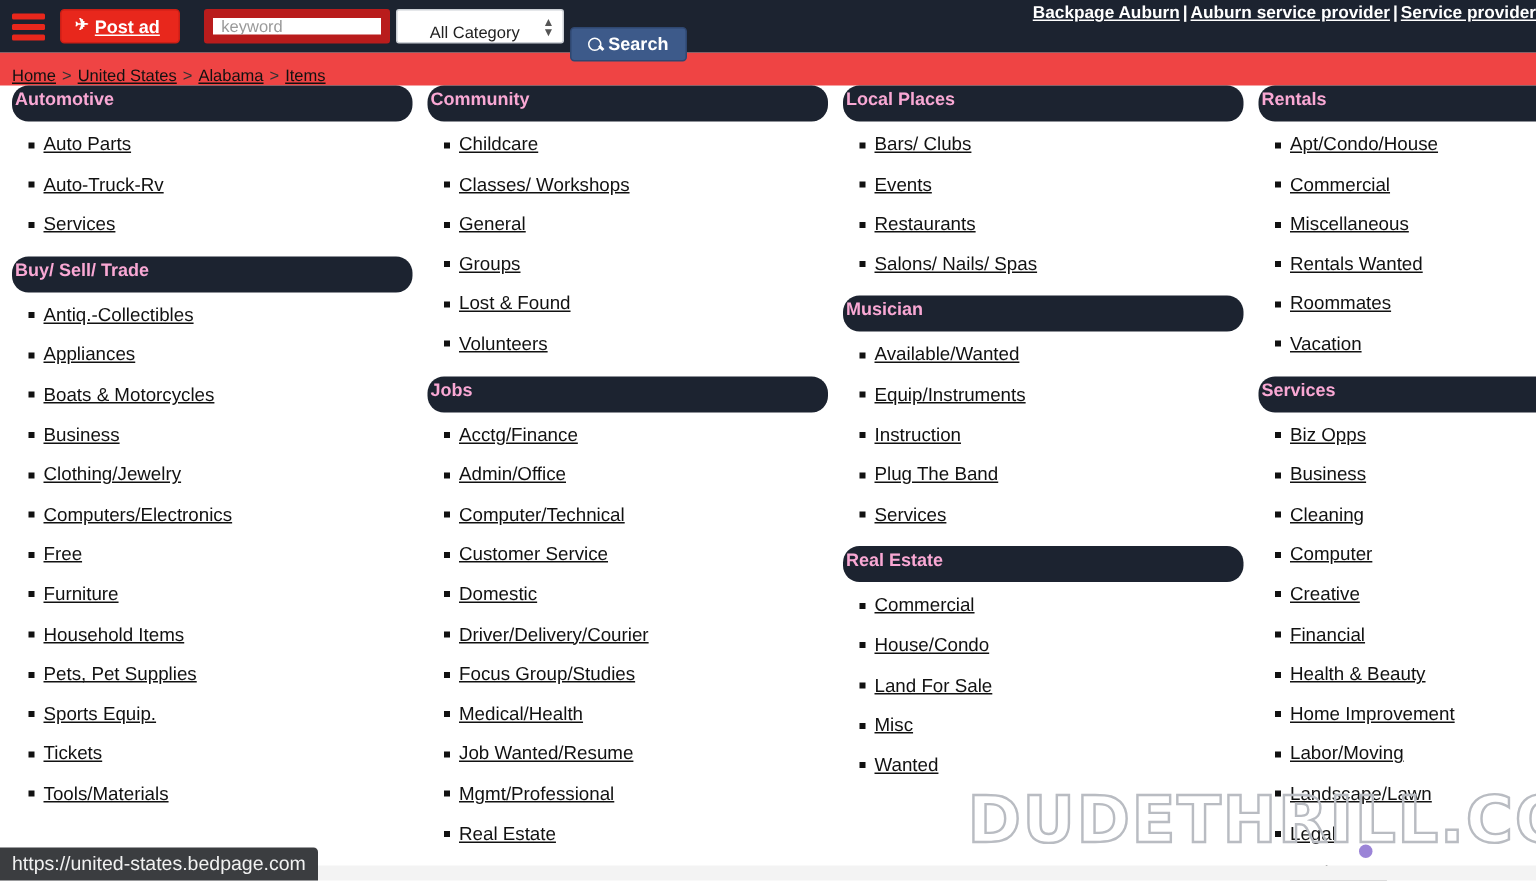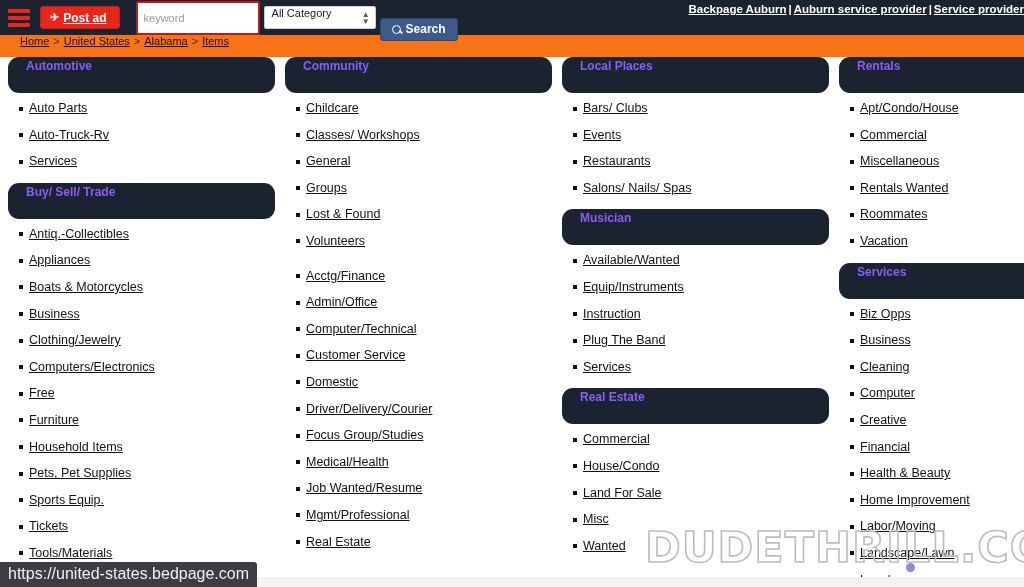--- a/index.html
+++ b/index.html
@@ -51,44 +51,44 @@
     align-items: center;
     gap: 4px;
     cursor: pointer;
     margin-right: 16px;
   }
   .postad-btn .lbl { text-decoration: underline; }
   .plane-icon { display: inline-block; line-height: 1; font-size: 11px; }
 
   .search-input {
     width: 124px;
-    height: 34px;
-    border: 2px solid #b91c1c;
+    height: 23px;
+    border: 6px solid #b91c1c;
     border-radius: 2px;
     background: #ffffff;
     font-size: 11px;
     color: #333;
     padding: 0 6px;
     outline: none;
     margin-right: 4px;
   }
   .search-input::placeholder { color: #9a9a9a; }
 
   .cat-select {
     position: relative;
     width: 112px;
     height: 23px;
     border: 1px solid #ccd0d6;
     border-radius: 2px;
     background: #ffffff;
     font-size: 11px;
     color: #222;
     display: flex;
-    align-items: flex-start;
-    padding: 0 18px 0 7px;
+    align-items: flex-end;
+    padding: 0 18px 0 22px;
     margin-right: 4px;
     cursor: pointer;
   }
   .cat-select .arrows {
     position: absolute;
     right: 5px;
     top: 50%;
     transform: translateY(-50%);
     font-size: 8px;
     line-height: 7px;
@@ -140,50 +140,50 @@
   .toplinks a {
     color: #ffffff;
     text-decoration: underline;
   }
   .toplinks .sep { padding: 0 2px; }
 
   
   .breadcrumb {
     height: 22px;
     display: flex;
-    align-items: flex-start;
-    padding-left: 20px;
+    align-items: flex-end;
+    padding-left: 8px;
     font-size: 11px;
     color: #222;
-    background: #f97316;
+    background: #ef4444;
   }
   .breadcrumb a { color: #111; text-decoration: underline; }
   .breadcrumb .gt { padding: 0 4px; color: #333; }
 
   
   .columns {
     position: relative;
     display: flex;
     padding: 0 0 0 8px;
     gap: 10px;
     align-items: flex-start;
   }
   .col { width: 267px; flex: 0 0 267px; }
   .col:last-child { width: 200px; flex: 0 0 200px; }
 
   .section { margin-bottom: 8px; }
   .section-header {
     background: #1c2330;
-    color: #8b5cf6;
+    color: #f9a8d4;
     font-size: 12px;
     font-weight: bold;
     border-radius: 11px;
-    height: 36px;
+    height: 24px;
     line-height: 18px;
-    padding-left: 18px;
+    padding-left: 2px;
     margin-bottom: 2px;
     overflow: hidden;
     white-space: nowrap;
   }
   .col:last-child .section-header {
     border-top-right-radius: 0;
     border-bottom-right-radius: 0;
     width: 200px;
   }
   ul.items {
@@ -238,21 +238,21 @@
     pointer-events: none;
   }
 
   
   .statusbar {
     position: absolute;
     left: 0;
     bottom: 0;
     background: #3b3d40;
     color: #f1f1f1;
-    font-size: 16px;
+    font-size: 13px;
     padding: 3px 8px 4px 8px;
     border-top-right-radius: 3px;
     white-space: nowrap;
   }
   .page-bottom-fade {
     position: absolute;
     left: 0; bottom: 0;
     width: 1024px; height: 10px;
     background: #f3f3f3;
   }
@@ -338,20 +338,21 @@
         <ul class="items">
           <li><a href="#">Childcare</a></li>
           <li><a href="#">Classes/ Workshops</a></li>
           <li><a href="#">General</a></li>
           <li><a href="#">Groups</a></li>
           <li><a href="#">Lost &amp; Found</a></li>
           <li><a href="#">Volunteers</a></li>
         </ul>
       </div>
       <div class="section">
+        <div class="section-header">Jobs</div>
         <ul class="items">
           <li><a href="#">Acctg/Finance</a></li>
           <li><a href="#">Admin/Office</a></li>
           <li><a href="#">Computer/Technical</a></li>
           <li><a href="#">Customer Service</a></li>
           <li><a href="#">Domestic</a></li>
           <li><a href="#">Driver/Delivery/Courier</a></li>
           <li><a href="#">Focus Group/Studies</a></li>
           <li><a href="#">Medical/Health</a></li>
           <li><a href="#">Job Wanted/Resume</a></li>

